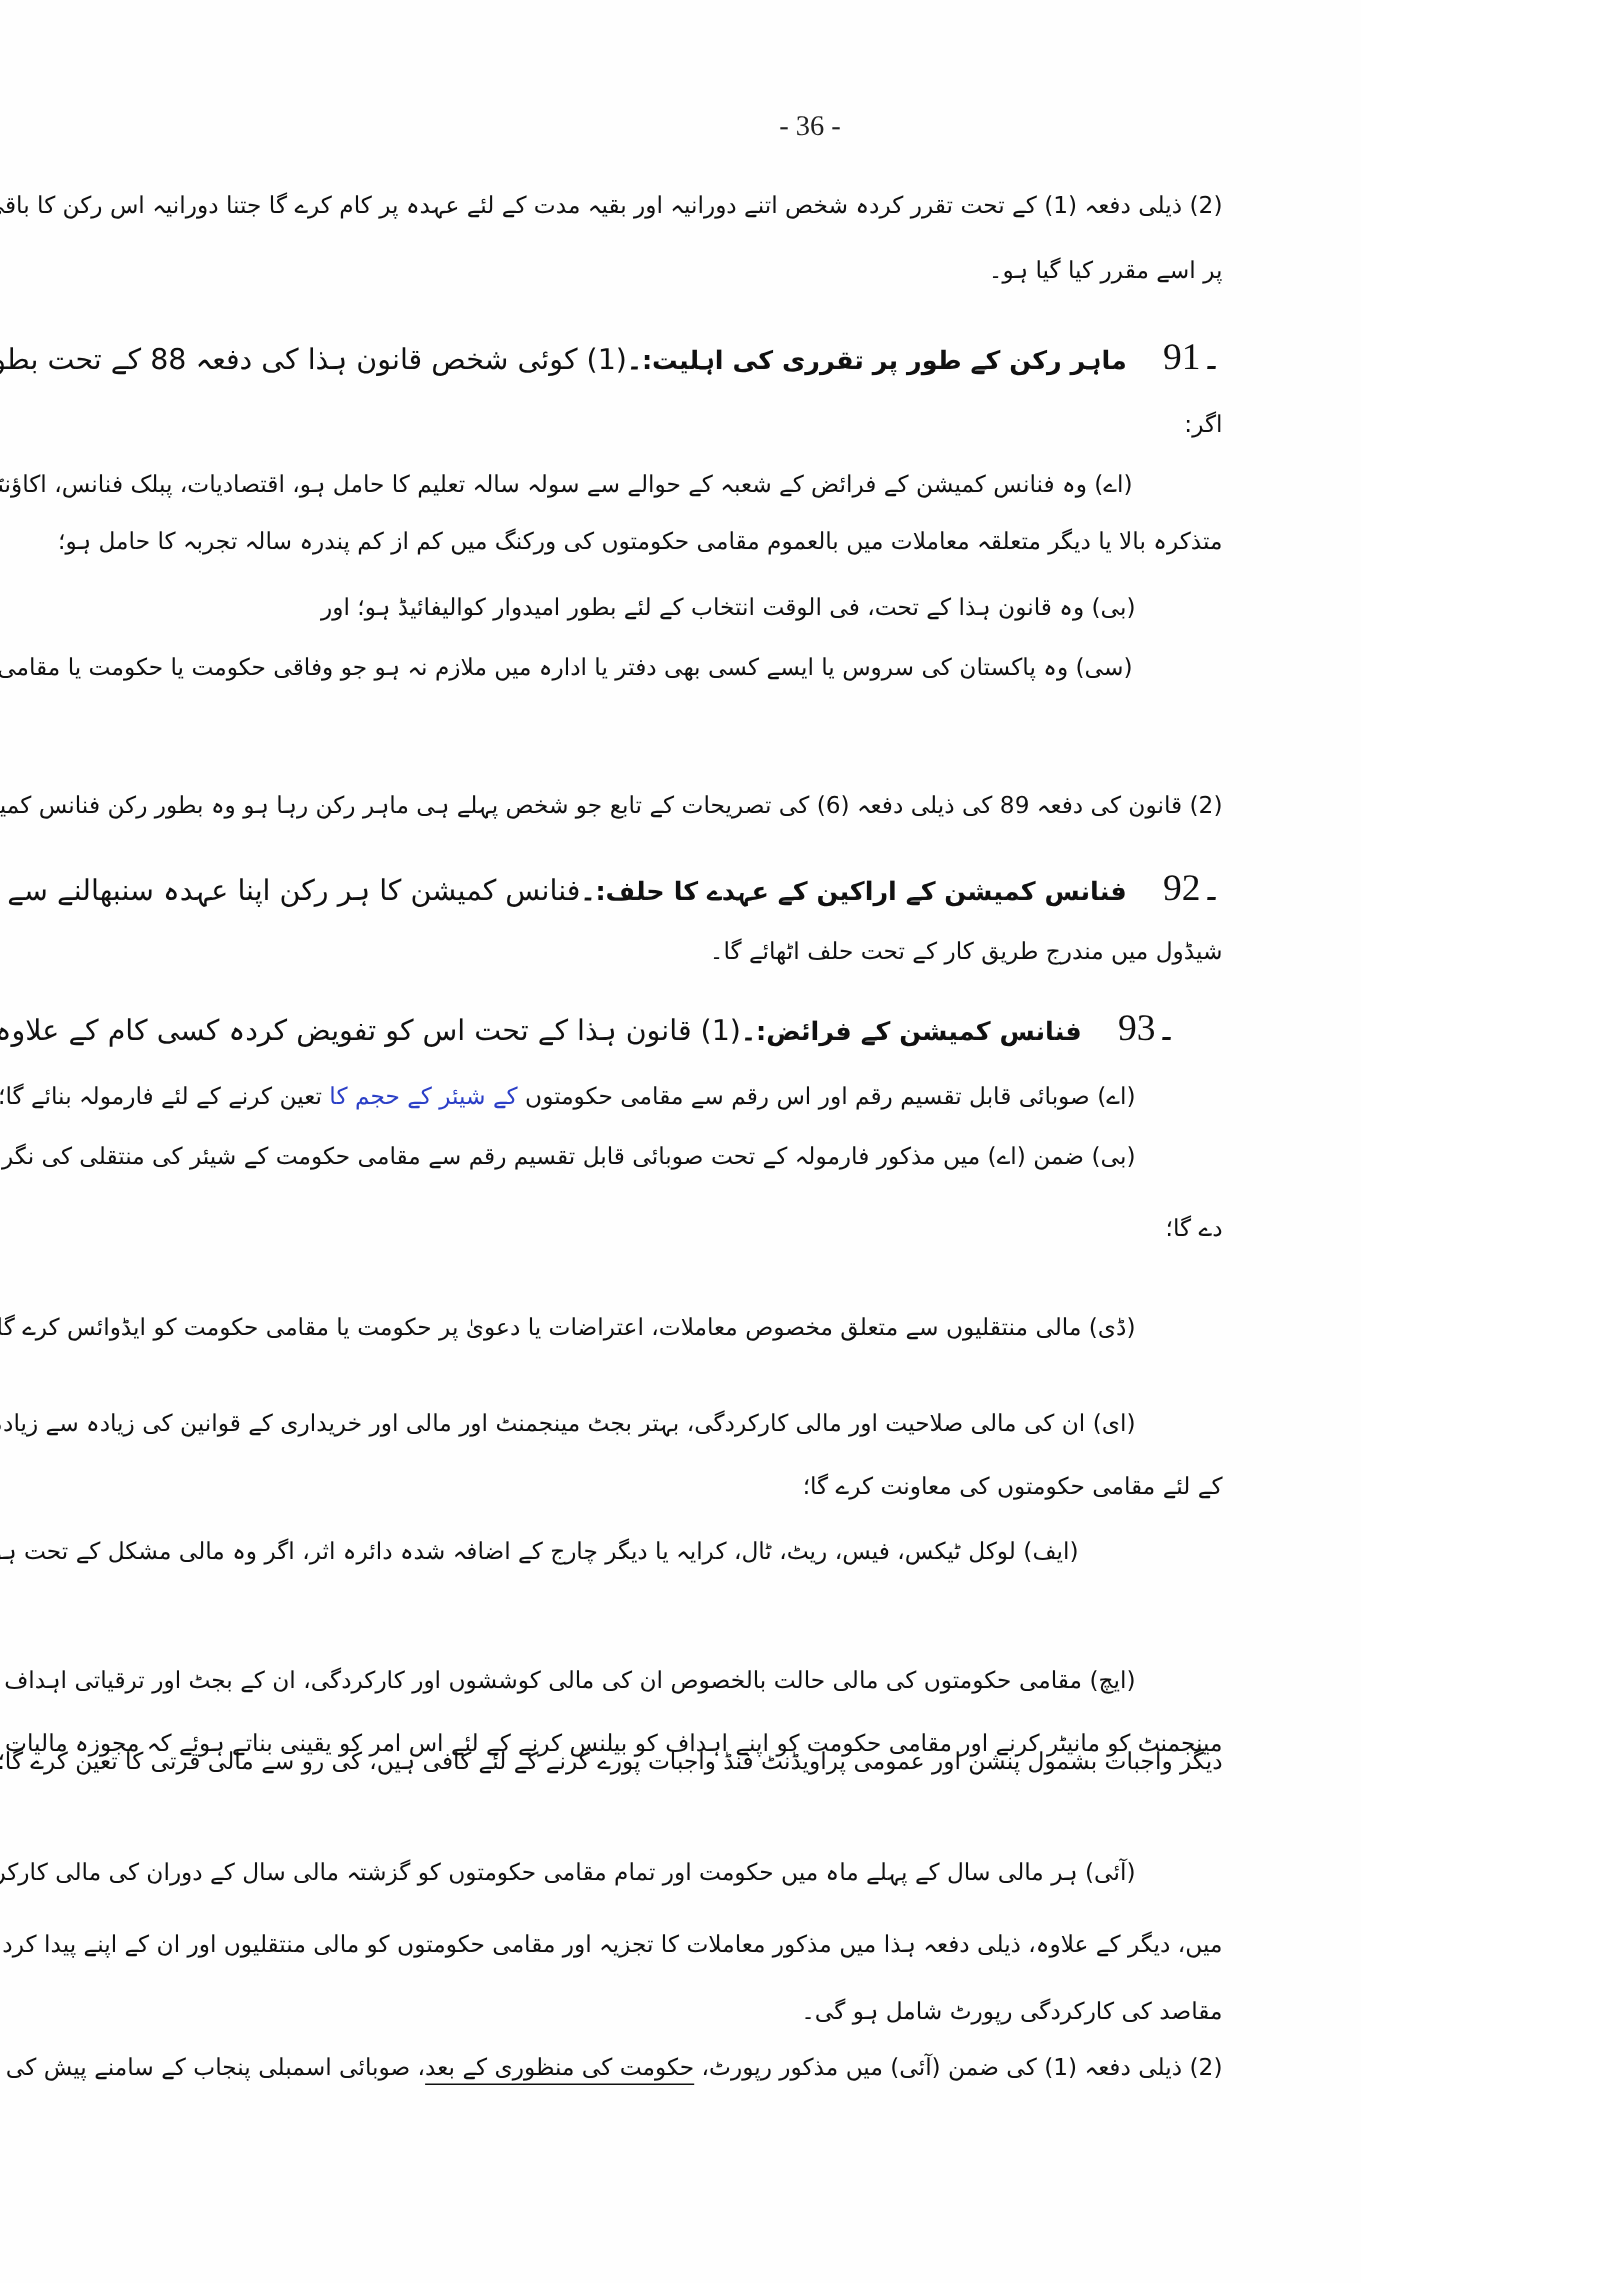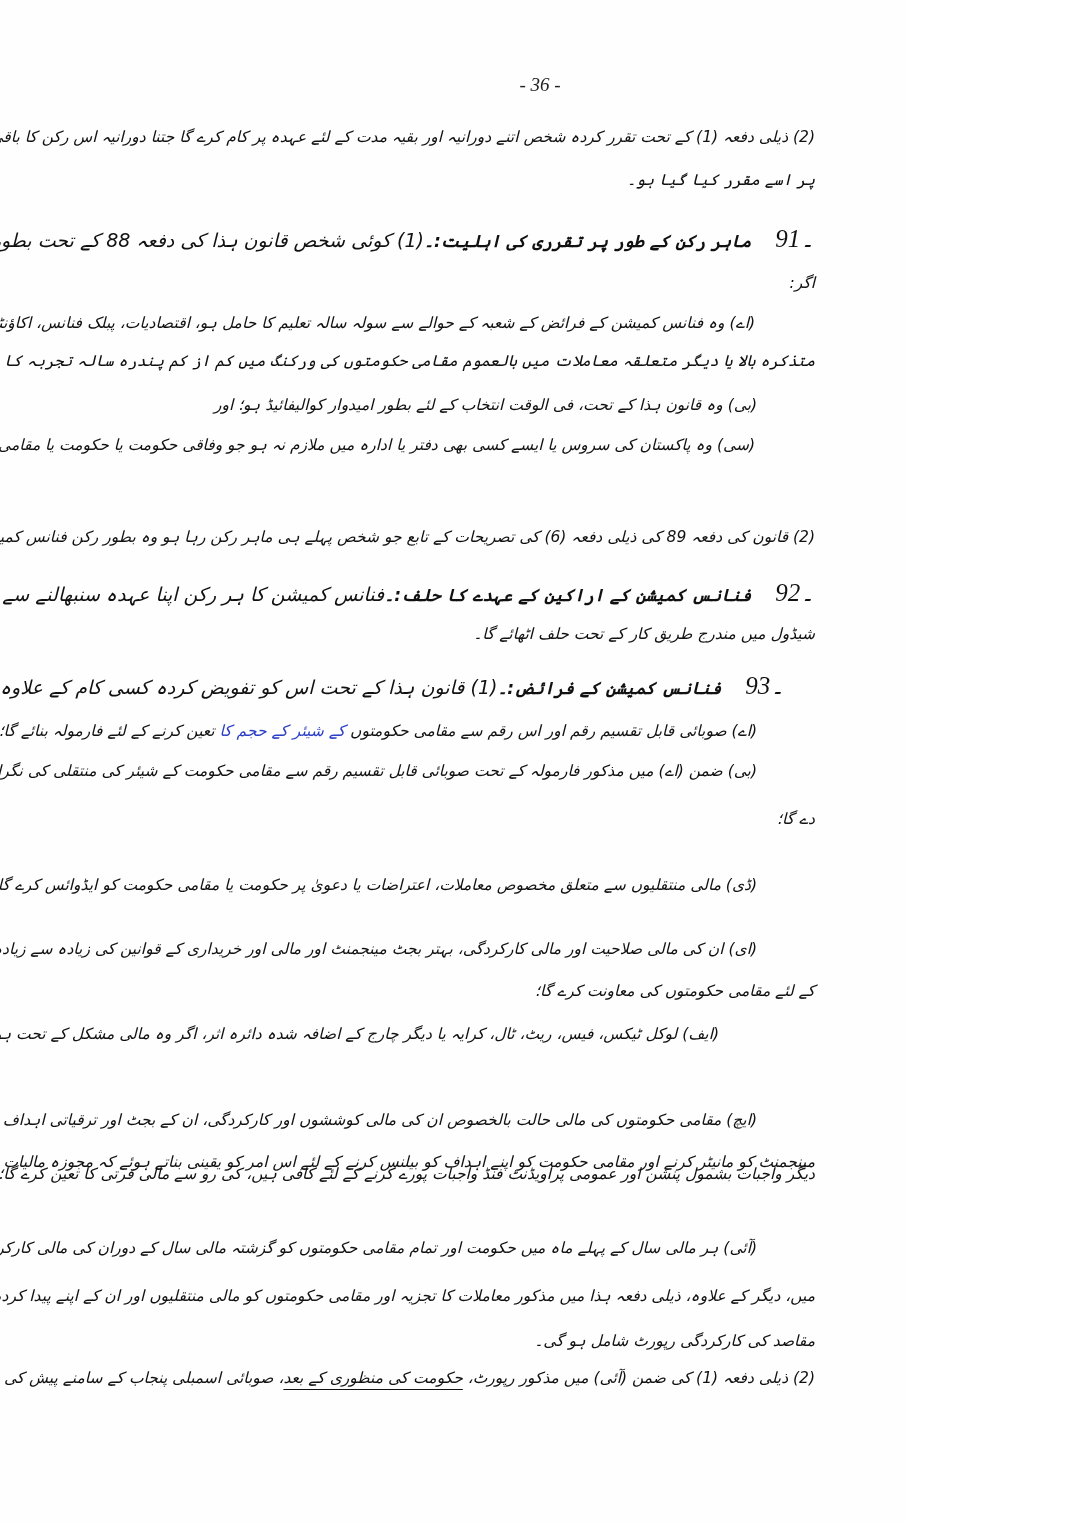--- a/index.html
+++ b/index.html
@@ -1,18 +1,18 @@
 <!DOCTYPE html>
 <html><head>
 <meta charset="utf-8">
 <style>
   html, body { margin: 0; padding: 0; background: #ffffff; }
   body { width: 1080px; height: 1522px; position: relative; overflow: hidden;
          font-family: "DejaVu Sans", sans-serif; color: #111; }
-  .page { position: absolute; left: 0; top: 0; width: 907px; height: 1522px; background: #fefefe; font-style: italic; }
+  .page { position: absolute; left: 0; top: 0; width: 907px; height: 1522px; background: #fefefe; }
   .page-number { position: absolute; top: 74px; left: 0; width: 1080px; text-align: center;
                  font-family: "Liberation Serif", serif; font-size: 19px; color: #222; direction: ltr; }
   .line { position: absolute; direction: rtl; unicode-bidi: plaintext; white-space: nowrap;
           font-family: "DejaVu Sans", sans-serif; font-size: 15.5px; color: #111; line-height: 1; }
   .full { right: 92px; left: 80px; text-align: justify; text-align-last: justify; margin-left: 30px; }
   .full-last { right: 92px; text-align: right; }
   .ind1 { right: 150px; }
   .ind2 { right: 188px; }
   .heading { font-size: 19px; }
   .sec-num { font-family: "Liberation Serif", serif; font-size: 25px; direction: ltr; unicode-bidi: embed; }

